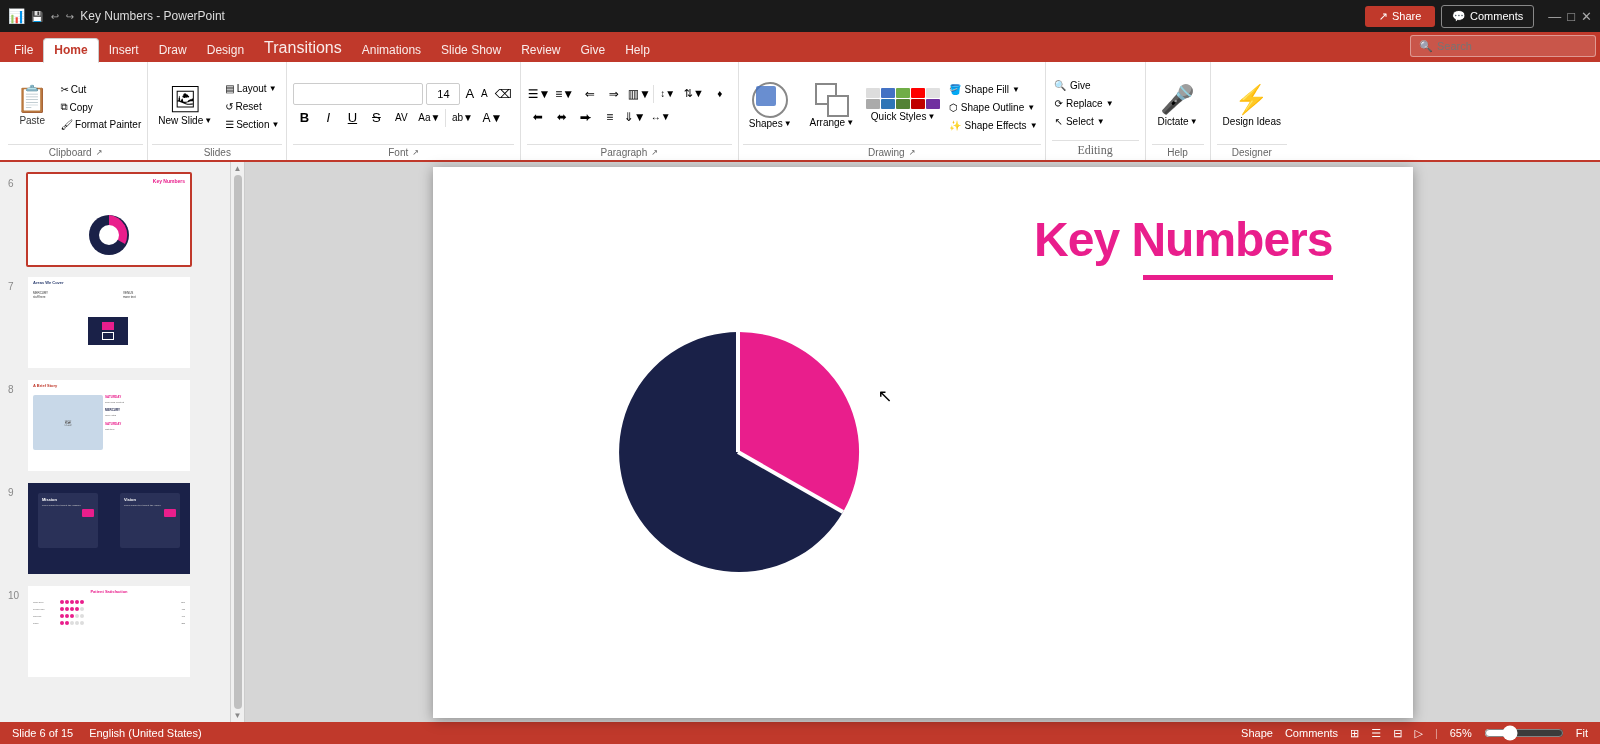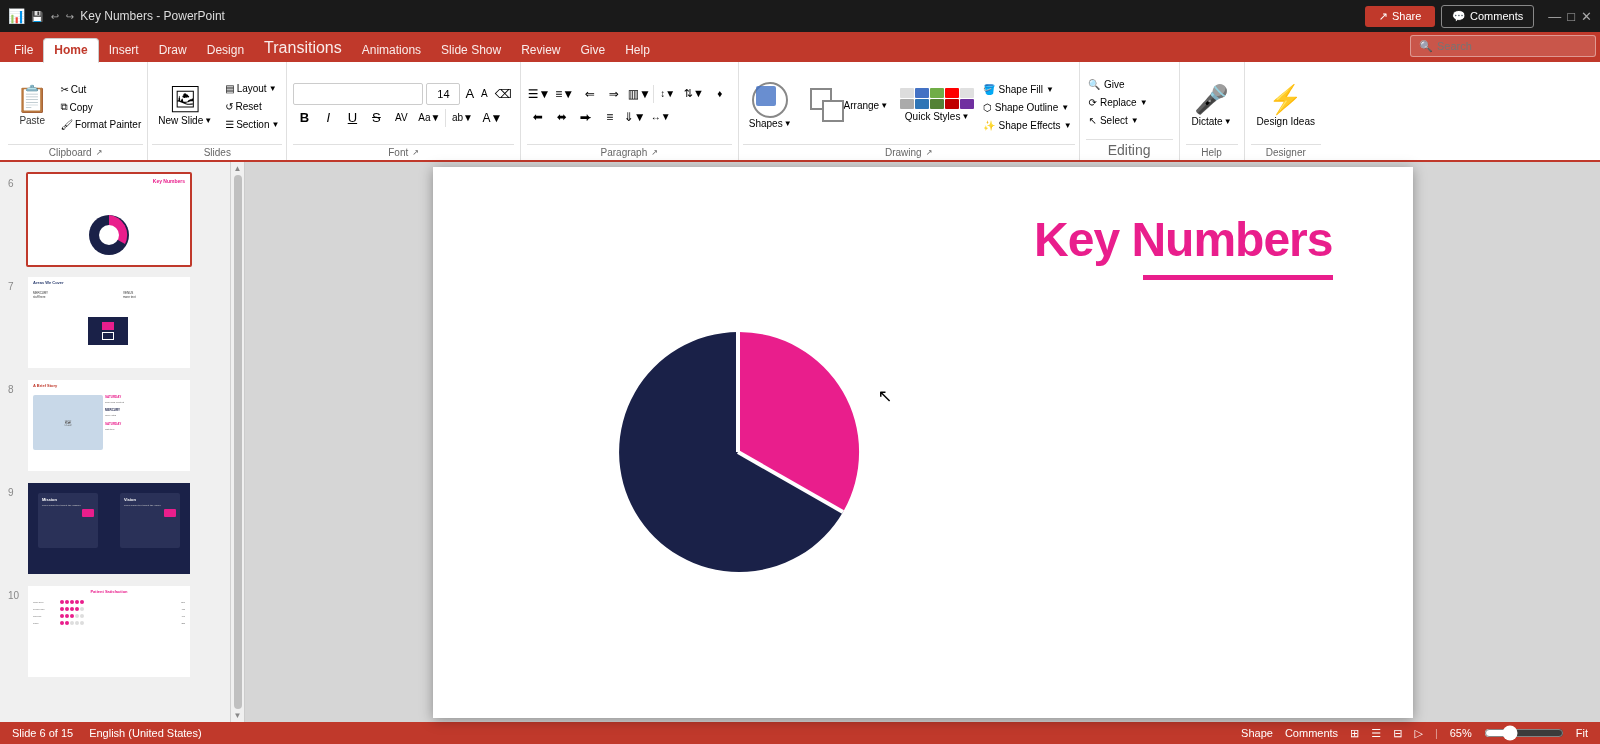--- a/index.html
+++ b/index.html
@@ -175,21 +175,21 @@
       <div style="display:flex; flex-direction:column; align-items:center; padding:4px 6px; cursor:pointer; border-radius:3px;">
         <div style="width:36px; height:36px; border:2.5px solid #888; border-radius:50%; display:flex; align-items:center; justify-content:center; position:relative;">
           <div style="width:20px; height:20px; background:#4472C4; position:absolute; top:2px; left:2px; border-radius:2px; opacity:0.8;"></div>
         </div>
         <div style="display:flex; align-items:center; gap:1px;">
           <span style="font-size:10px;">Shapes</span>
           <span style="font-size:8px;">▼</span>
         </div>
       </div>
 
-      <div style="display:flex; flex-direction:row; align-items:center; padding:4px 6px; cursor:pointer; border-radius:3px;">
+      <div style="display:flex; flex-direction:column; align-items:center; padding:4px 6px; cursor:pointer; border-radius:3px;">
         <div style="width:34px; height:34px; position:relative;">
           <div style="width:22px; height:22px; border:2px solid #888; background:white; position:absolute; top:0; left:0;"></div>
           <div style="width:22px; height:22px; border:2px solid #888; background:white; position:absolute; bottom:0; right:0;"></div>
         </div>
         <div style="display:flex; align-items:center; gap:1px;">
           <span style="font-size:10px;">Arrange</span>
           <span style="font-size:8px;">▼</span>
         </div>
       </div>
 
@@ -247,21 +247,21 @@
         <span>⟳</span>
         <span>Replace</span>
         <span style="font-size:8px;">▼</span>
       </div>
       <div style="display:flex; align-items:center; gap:3px; padding:2px 3px; cursor:pointer; border-radius:2px; font-size:10px;">
         <span>↖</span>
         <span>Select</span>
         <span style="font-size:8px;">▼</span>
       </div>
     </div>
-    <div style="text-align:center; font-size:14px; color:#666; padding:2px 0; border-top:1px solid #e0e0e0;">
+    <div style="text-align:center; font-size:12px; color:#666; padding:2px 0; border-top:1px solid #e0e0e0;font-family:Liberation Serif, serif;">
       <span>Editing</span>
     </div>
   </div>
 
   <div style="display:flex; flex-direction:column; border-right:1px solid #e0e0e0; padding:0 6px; min-width:65px;">
     <div style="flex:1; display:flex; align-items:center; justify-content:center; padding-top:4px;">
       <div style="display:flex; flex-direction:column; align-items:center; padding:4px 6px; cursor:pointer; border-radius:3px;">
         <span style="font-size:28px;">🎤</span>
         <div style="display:flex; align-items:center; gap:1px;">
           <span style="font-size:10px;">Dictate</span>

